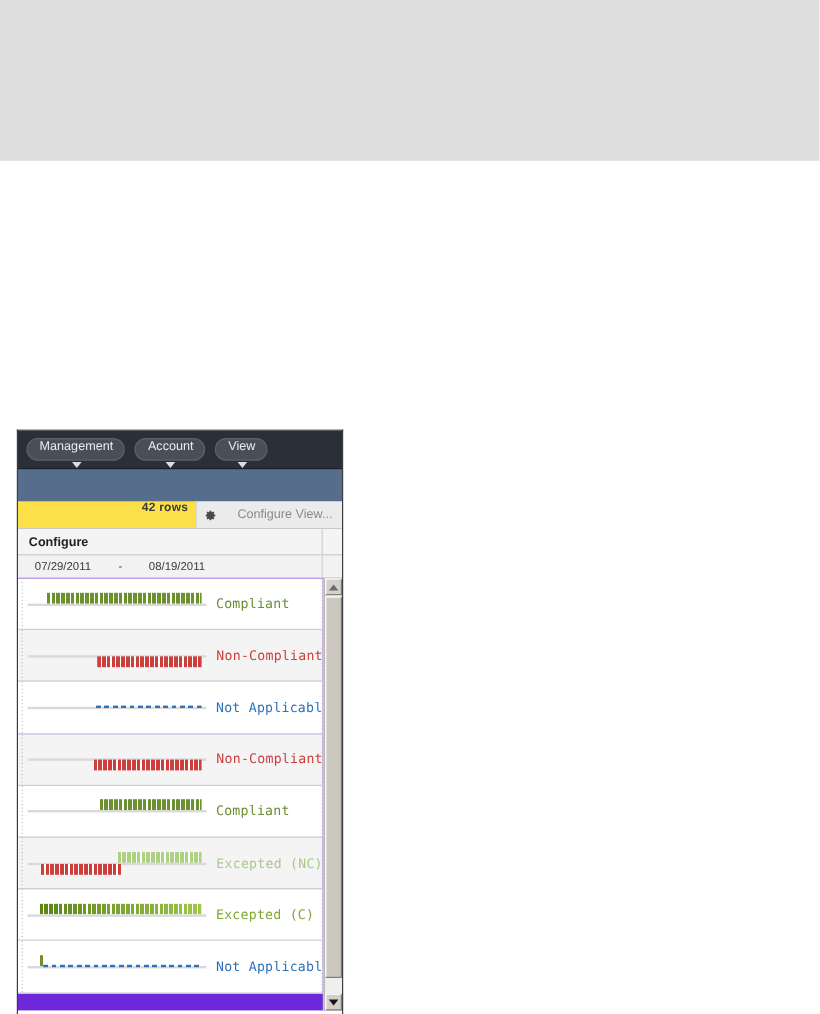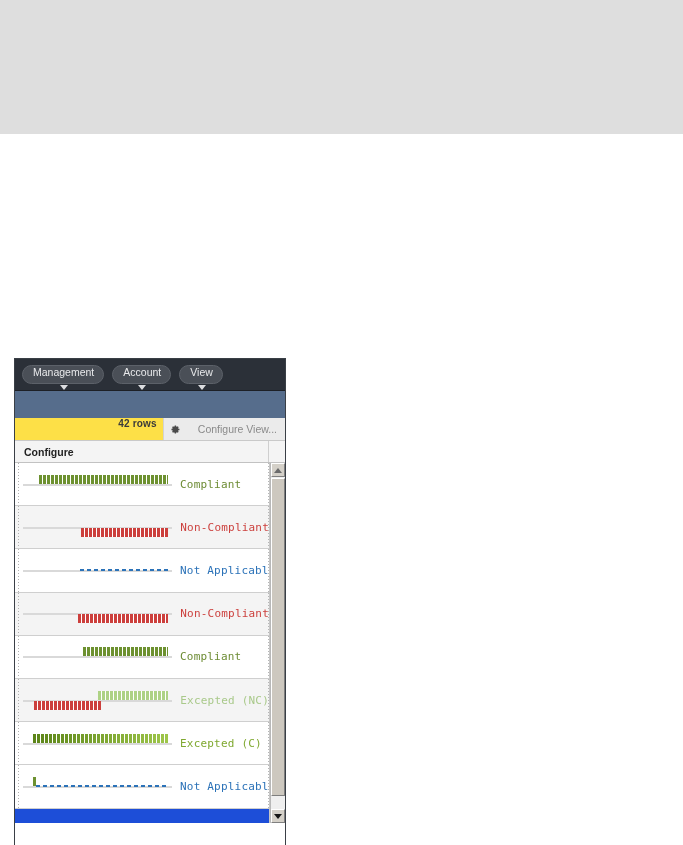--- a/index.html
+++ b/index.html
@@ -56,21 +56,21 @@
   
   #daterow{height:18px;background:#f2f2f2;border-bottom:1px solid #cfcfcf;
     display:flex;align-items:center;position:relative;}
   .date-text{font-size:9.5px;color:#3a3a3a;font-family:"Liberation Sans",sans-serif;}
   #date-start{padding-left:14px;}
   #date-sep{padding-left:23px;}
   #date-end{padding-left:22px;}
   #daterow-divider{position:absolute;right:16px;top:0;bottom:0;width:1px;background:#cfcfcf;}
 
   
-  #tablewrap{position:relative;height:360px;background:#1d4ed8;}
+  #tablewrap{position:relative;height:360px;background:#6d28d9;}
   #rowsarea{position:absolute;left:0;top:0;right:15px;bottom:0;overflow:hidden;
     border-right:1px solid #c6c6c6;}
   .grid-row{height:43.2px;position:relative;box-sizing:border-box;
     border-bottom:1px solid #cfcfcf;display:flex;align-items:center;}
   .grid-row.alt{background:#f4f4f4;justify-content:flex-end;}
   .grid-row.plain{background:#ffffff;}
   
   .gutter{position:absolute;left:3px;top:0;bottom:0;width:1px;
     background-image:linear-gradient(to bottom,#b0b0b0 1px,transparent 1px);
     background-size:1px 3px;}
@@ -165,20 +165,26 @@
       </span>
       <span>Configure View...</span>
     </div>
   </div>
 
   <div id="colhead">
     <span id="colhead-label">Configure</span>
     <span id="colhead-divider"></span>
   </div>
 
+  <div id="daterow">
+    <span class="date-text" id="date-start">07/29/2011</span>
+    <span class="date-text" id="date-sep">-</span>
+    <span class="date-text" id="date-end">08/19/2011</span>
+    <span id="daterow-divider"></span>
+  </div>
 
   <div id="tablewrap">
     <div id="rowsarea">
         <div class="grid-row plain">
           <span class="gutter"></span>
           <div class="barcell">
             <span class="baseline"></span>
             <span class="seg up striped-green" style="left: 24.39px; width: 128.14px;"></span>
           </div>
           <span class="status s-compliant">Compliant</span>

